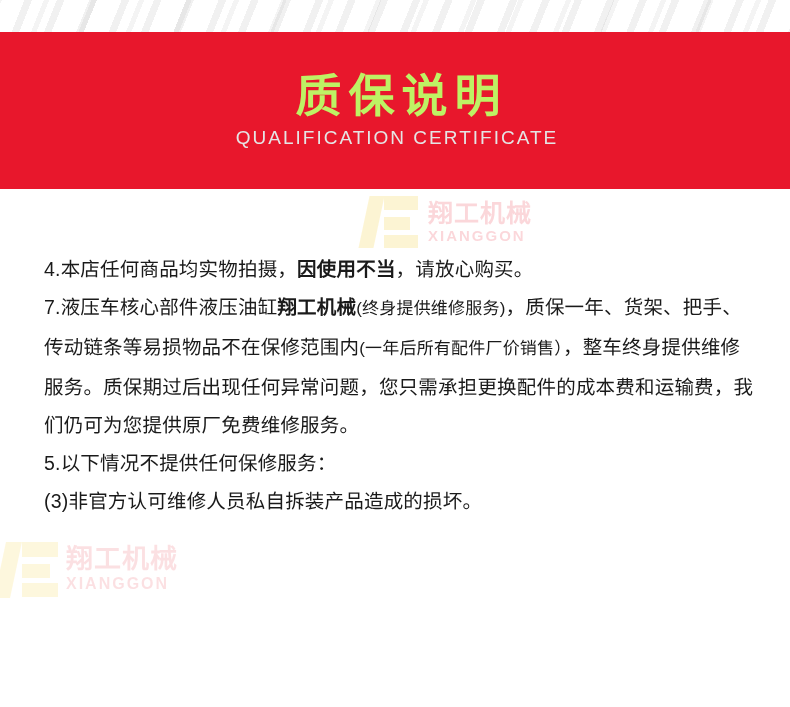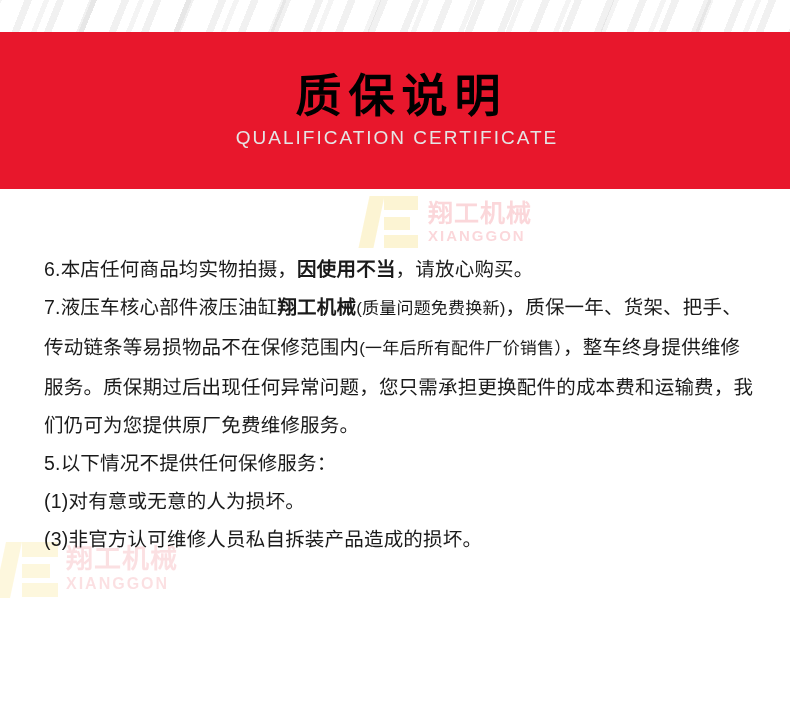--- a/index.html
+++ b/index.html
@@ -72,21 +72,21 @@
     left: 0;
     top: 0;
     width: 100%;
     height: 100%;
     display: flex;
     flex-direction: column;
     align-items: center;
     justify-content: center;
   }
   .banner-title {
-    color: #000000;
+    color: #bef264;
     font-size: 46px;
     font-weight: bold;
     letter-spacing: 7px;
     line-height: 1.05;
     margin: 0 0 6px 6px;
     text-indent: 7px;
   }
   .banner-sub {
     color: #e5e5e5;
     font-size: 19px;
@@ -268,27 +268,26 @@
     </div>
     <div class="wm-text">
       <div class="wm-cn">翔工机械</div>
       <div class="wm-en">XIANGGON</div>
     </div>
   </div>
 
   <div class="content">
 
     <div class="para">
-      <span>6.本店任何商品均实物拍摄，</span><span class="strong">因使用不当</span><span>，请放心购买。</span>
+      <span>4.本店任何商品均实物拍摄，</span><span class="strong">因使用不当</span><span>，请放心购买。</span>
     </div>
 
     <div class="para">
-      <span>7.液压车核心部件液压油缸</span><span class="strong">翔工机械</span><span class="small-note">(质量问题免费换新)</span><span>，质保一年、货架、</span><span>把手、传动链条等易损物品不在保修范围内</span><span class="small-note">(一年后所有配件厂价销售）</span><span>，整车</span><span>终身提供维修服务。质保期过后出现任何异常问题，您只需承担更换配件的成</span><span>本费和运输费，我们仍可为您提供原厂免费维修服务。</span>
+      <span>7.液压车核心部件液压油缸</span><span class="strong">翔工机械</span><span class="small-note">(终身提供维修服务)</span><span>，质保一年、货架、</span><span>把手、传动链条等易损物品不在保修范围内</span><span class="small-note">(一年后所有配件厂价销售）</span><span>，整车</span><span>终身提供维修服务。质保期过后出现任何异常问题，您只需承担更换配件的成</span><span>本费和运输费，我们仍可为您提供原厂免费维修服务。</span>
     </div>
 
     <div class="para">5.以下情况不提供任何保修服务：</div>
 
-    <div class="para">(1)对有意或无意的人为损坏。</div>
     <div class="para">(3)非官方认可维修人员私自拆装产品造成的损坏。</div>
 
   </div>
 
 </div>
 
 </body></html>

